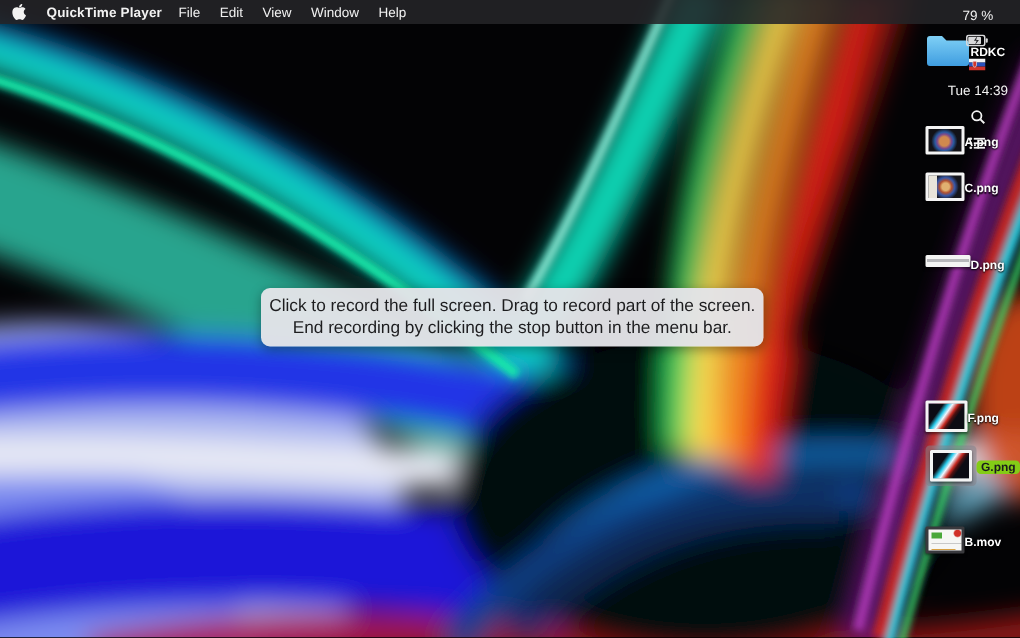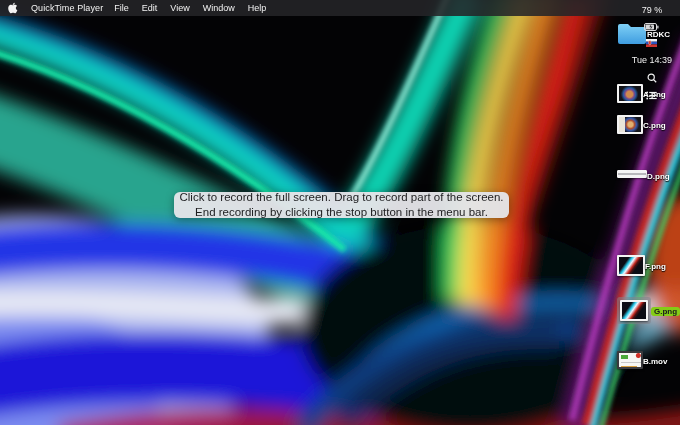--- a/index.html
+++ b/index.html
@@ -6,28 +6,28 @@
   #screen{position:relative;width:680px;height:425px;overflow:hidden;
     font-family:"Liberation Sans",sans-serif;background:#030305;}
   #wallpaper{position:absolute;inset:0;z-index:0;}
 
   
   #menubar{position:absolute;top:0;left:0;right:0;height:16px;z-index:20;
     background:rgba(36,36,40,0.88);display:flex;align-items:center;
     padding:0 8px;color:#f2f2f2;font-size:9px;}
   .mb-left{display:flex;align-items:center;}
   .apple{width:11px;height:12px;display:flex;align-items:center;}
-  .app-name{font-weight:normal;margin:0 11px 0 12px;letter-spacing:.1px;}
+  .app-name{font-weight:bold;margin:0 11px 0 12px;letter-spacing:.1px;}
   .menu-item{margin-right:13px;cursor:default;}
   .mb-right{margin-left:auto;display:flex;align-items:center;gap:8px;flex-direction:column;}
   .mb-right .txt{font-size:9px;color:#f2f2f2;white-space:nowrap;}
   .sicon{display:flex;align-items:center;justify-content:center;}
 
   
-  #tooltip{position:absolute;left:174px;top:192px;width:335px;height:26px;z-index:15;
+  #tooltip{position:absolute;left:174px;top:192px;width:335px;height:39px;z-index:15;
     background:rgba(228,228,232,0.96);border-radius:6px;
     box-shadow:0 2px 8px rgba(0,0,0,0.35);
     display:flex;flex-direction:column;align-items:center;justify-content:center;
     color:#1d1d1f;font-size:11.5px;line-height:15px;text-align:center;}
 
   
   .dicon{position:absolute;left:617px;width:56px;z-index:10;
     display:flex;align-items:center;}
   .dlabel{margin-top:2px;font-size:8px;color:#fff;font-weight:bold;
     text-shadow:0 1px 1px rgba(0,0,0,.95),0 0 2px rgba(0,0,0,.7);
@@ -216,21 +216,21 @@
   </div>
 
   <div class="dicon" style="top:167px">
     <span class="thumbwrap">
         <span class="thumb t-strip"></span>
       </span>
     <span class="dlabel" style="margin-top:5px">D.png</span>
   </div>
 
 
-  <div class="dicon" style="top:255px">
+  <div class="dicon" style="top:267px">
     <span class="thumbwrap">
         <span class="thumb t-wall"></span>
       </span>
     <span class="dlabel">F.png</span>
   </div>
 
   <div class="dicon selected" style="top:297px">
     <span class="thumbwrap">
         <span class="thumb t-wall"></span>
       </span>

